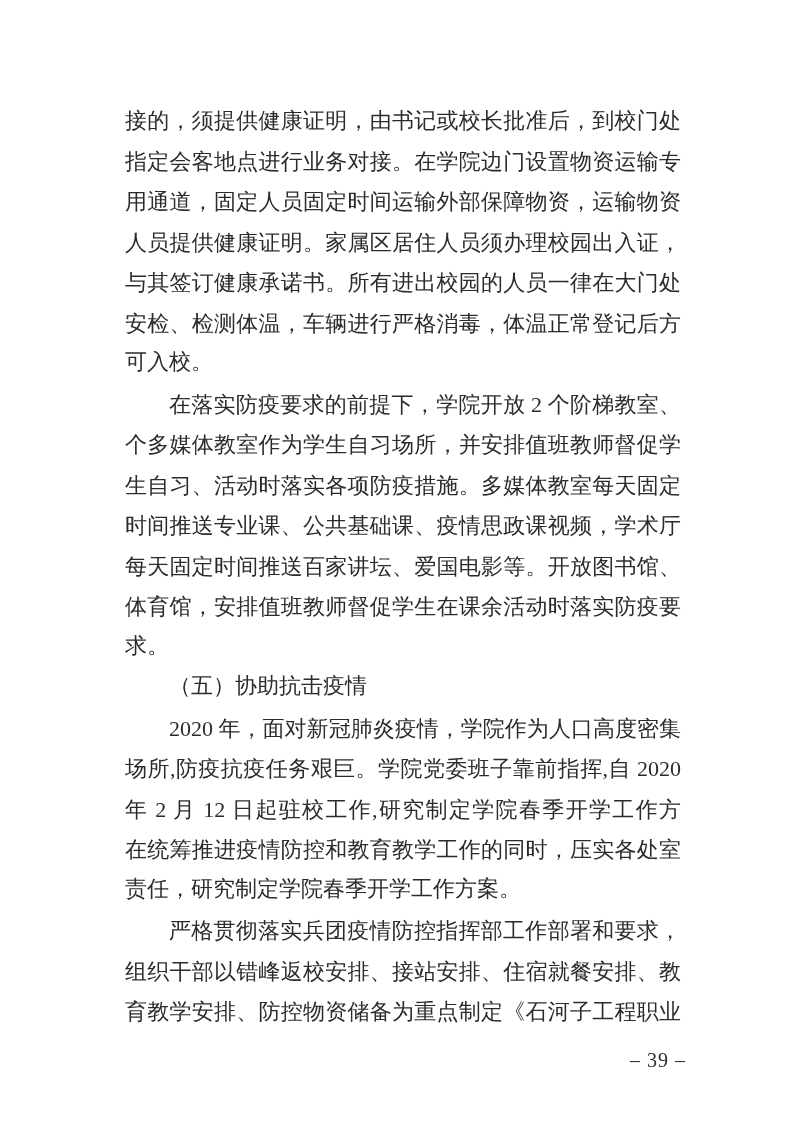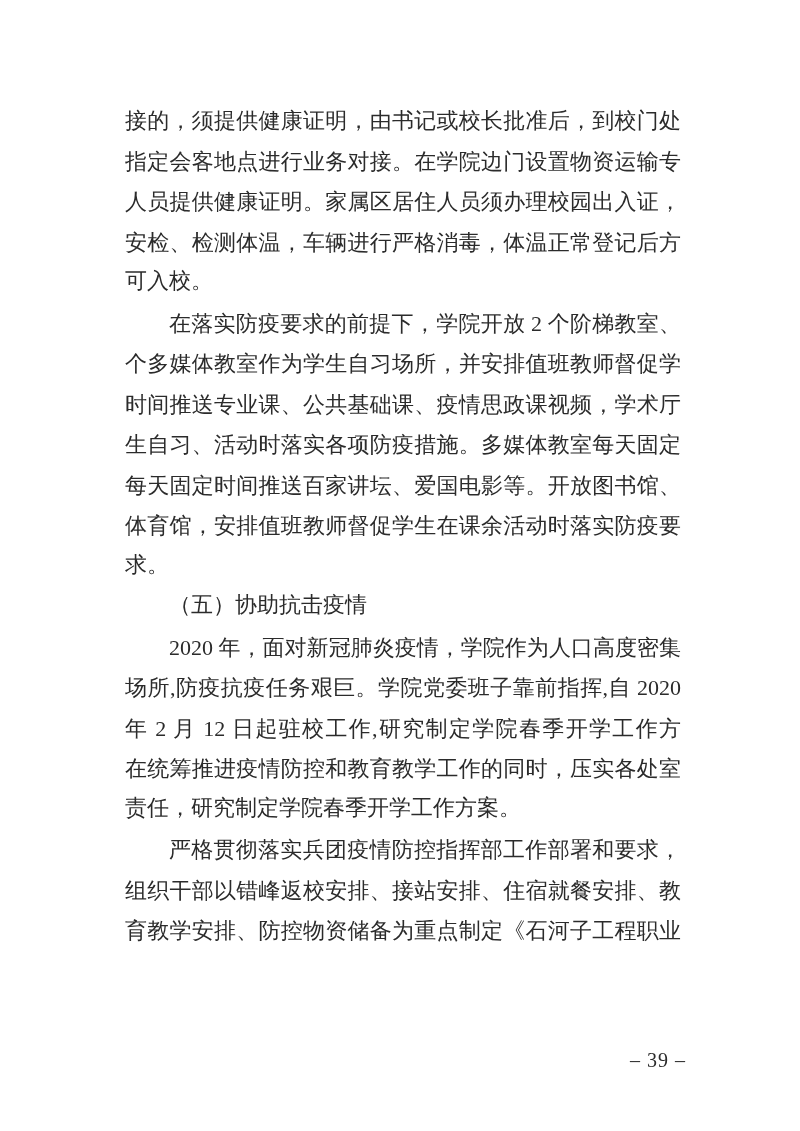--- a/index.html
+++ b/index.html
@@ -54,27 +54,29 @@
     text-align: center;
   }
 </style>
 </head>
 <body>
 
 <div class="page">
   <div class="text-block">
     <div class="line">接的，须提供健康证明，由书记或校长批准后，到校门处</div>
     <div class="line">指定会客地点进行业务对接。在学院边门设置物资运输专</div>
+    <div class="line">用通道，固定人员固定时间运输外部保障物资，运输物资</div>
     <div class="line">人员提供健康证明。家属区居住人员须办理校园出入证，</div>
+    <div class="line">与其签订健康承诺书。所有进出校园的人员一律在大门处</div>
     <div class="line">安检、检测体温，车辆进行严格消毒，体温正常登记后方</div>
     <div class="line short">可入校。</div>
     <div class="line indent">在落实防疫要求的前提下，学院开放 2 个阶梯教室、5</div>
     <div class="line">个多媒体教室作为学生自习场所，并安排值班教师督促学</div>
+    <div class="line">生自习、活动时落实各项防疫措施。多媒体教室每天固定</div>
     <div class="line">时间推送专业课、公共基础课、疫情思政课视频，学术厅</div>
-    <div class="line">生自习、活动时落实各项防疫措施。多媒体教室每天固定</div>
     <div class="line">每天固定时间推送百家讲坛、爱国电影等。开放图书馆、</div>
     <div class="line">体育馆，安排值班教师督促学生在课余活动时落实防疫要</div>
     <div class="line short">求。</div>
     <div class="line short indent">（五）协助抗击疫情</div>
     <div class="line indent">2020 年，面对新冠肺炎疫情，学院作为人口高度密集</div>
     <div class="line">场所,防疫抗疫任务艰巨。学院党委班子靠前指挥,自 2020</div>
     <div class="line">年 2 月 12 日起驻校工作,研究制定学院春季开学工作方案，</div>
     <div class="line">在统筹推进疫情防控和教育教学工作的同时，压实各处室</div>
     <div class="line short">责任，研究制定学院春季开学工作方案。</div>
     <div class="line indent">严格贯彻落实兵团疫情防控指挥部工作部署和要求，</div>

